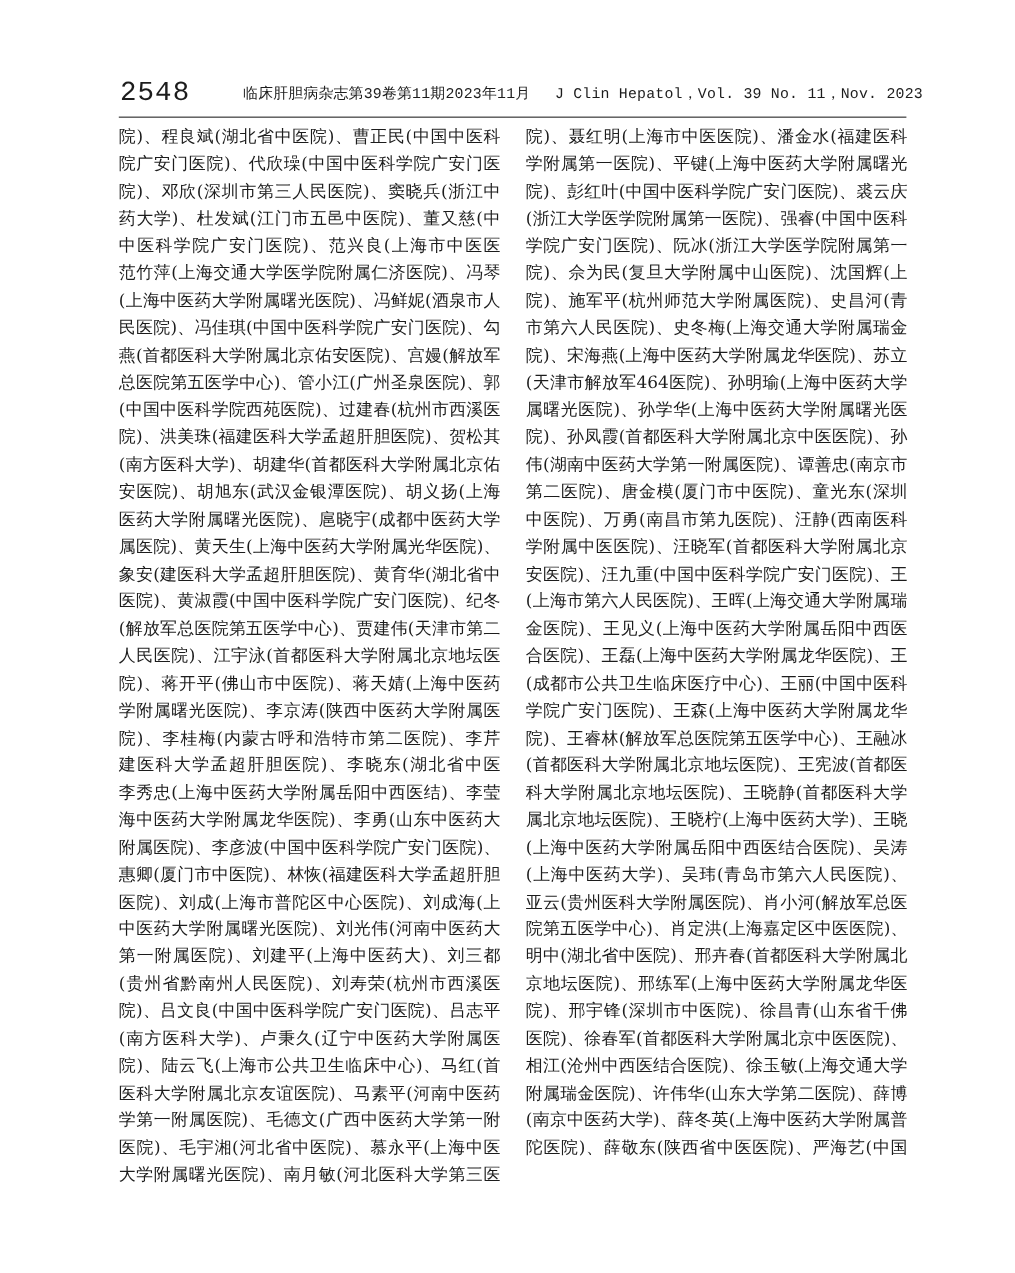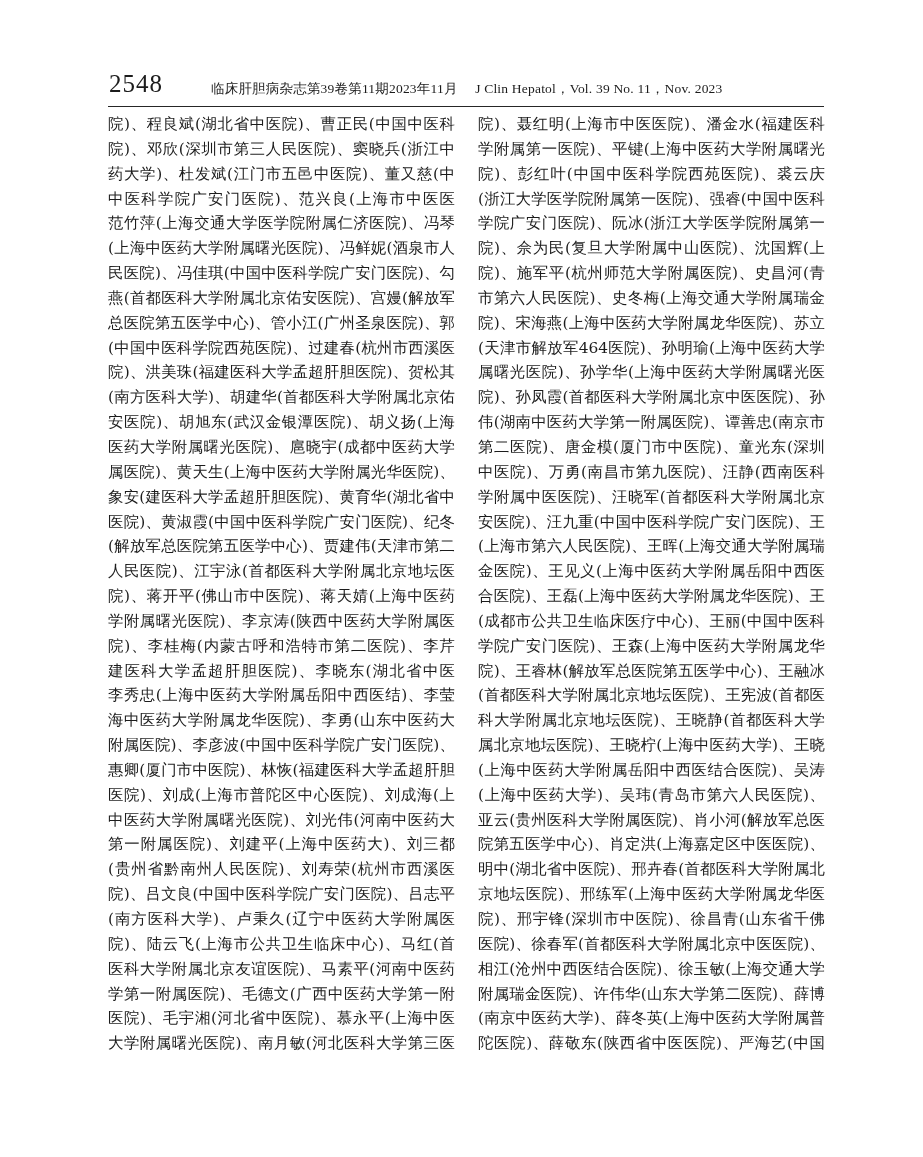--- a/index.html
+++ b/index.html
@@ -12,22 +12,22 @@
     font-family: "DejaVu Serif", serif;
     color: #1c1c1c;
     overflow: hidden;
   }
   .page-header {
     position: absolute;
     left: 109px;
     top: 70px;
     width: 714px;
     display: flex;
-    align-items: flex-end;
-    font-family: Liberation Serif, serif;
+    align-items: center;
+    font-family: Liberation Mono, monospace;
   }
   .page-number {
     font-size: 25px;
     letter-spacing: 1px;
     font-weight: 500;
   }
   .journal-info {
     margin-left: 48px;
     font-size: 13.5px;
     letter-spacing: 0.2px;
@@ -72,20 +72,21 @@
       <span class="cn">临床肝胆病杂志第39卷第11期2023年11月</span>
       <span class="en">J Clin Hepatol，Vol. 39 No. 11，Nov. 2023</span>
     </span>
   </header>
 
   <div class="header-rule"></div>
 
   <main class="columns">
     <div class="col">
         <div class="line">院)、程良斌(湖北省中医院)、曹正民(中国中医科学</div>
+        <div class="line">院广安门医院)、代欣璪(中国中医科学院广安门医</div>
         <div class="line">院)、邓欣(深圳市第三人民医院)、窦晓兵(浙江中医</div>
         <div class="line">药大学)、杜发斌(江门市五邑中医院)、董又慈(中国</div>
         <div class="line">中医科学院广安门医院)、范兴良(上海市中医医院)、</div>
         <div class="line">范竹萍(上海交通大学医学院附属仁济医院)、冯琴</div>
         <div class="line">(上海中医药大学附属曙光医院)、冯鲜妮(酒泉市人</div>
         <div class="line">民医院)、冯佳琪(中国中医科学院广安门医院)、勾春</div>
         <div class="line">燕(首都医科大学附属北京佑安医院)、宫嫚(解放军</div>
         <div class="line">总医院第五医学中心)、管小江(广州圣泉医院)、郭朋</div>
         <div class="line">(中国中医科学院西苑医院)、过建春(杭州市西溪医</div>
         <div class="line">院)、洪美珠(福建医科大学孟超肝胆医院)、贺松其</div>
@@ -113,21 +114,21 @@
         <div class="line">(南方医科大学)、卢秉久(辽宁中医药大学附属医</div>
         <div class="line">院)、陆云飞(上海市公共卫生临床中心)、马红(首都</div>
         <div class="line">医科大学附属北京友谊医院)、马素平(河南中医药大</div>
         <div class="line">学第一附属医院)、毛德文(广西中医药大学第一附属</div>
         <div class="line">医院)、毛宇湘(河北省中医院)、慕永平(上海中医药</div>
         <div class="line">大学附属曙光医院)、南月敏(河北医科大学第三医</div>
       </div>
     <div class="col">
         <div class="line">院)、聂红明(上海市中医医院)、潘金水(福建医科大</div>
         <div class="line">学附属第一医院)、平键(上海中医药大学附属曙光医</div>
-        <div class="line">院)、彭红叶(中国中医科学院西苑医院)、裘云庆</div>
+        <div class="line">院)、彭红叶(中国中医科学院广安门医院)、裘云庆</div>
         <div class="line">(浙江大学医学院附属第一医院)、强睿(中国中医科</div>
         <div class="line">学院广安门医院)、阮冰(浙江大学医学院附属第一医</div>
         <div class="line">院)、佘为民(复旦大学附属中山医院)、沈国辉(上海</div>
         <div class="line">院)、施军平(杭州师范大学附属医院)、史昌河(青岛</div>
         <div class="line">市第六人民医院)、史冬梅(上海交通大学附属瑞金医</div>
         <div class="line">院)、宋海燕(上海中医药大学附属龙华医院)、苏立稳</div>
         <div class="line">(天津市解放军464医院)、孙明瑜(上海中医药大学附</div>
         <div class="line">属曙光医院)、孙学华(上海中医药大学附属曙光医</div>
         <div class="line">院)、孙凤霞(首都医科大学附属北京中医医院)、孙克</div>
         <div class="line">伟(湖南中医药大学第一附属医院)、谭善忠(南京市</div>

